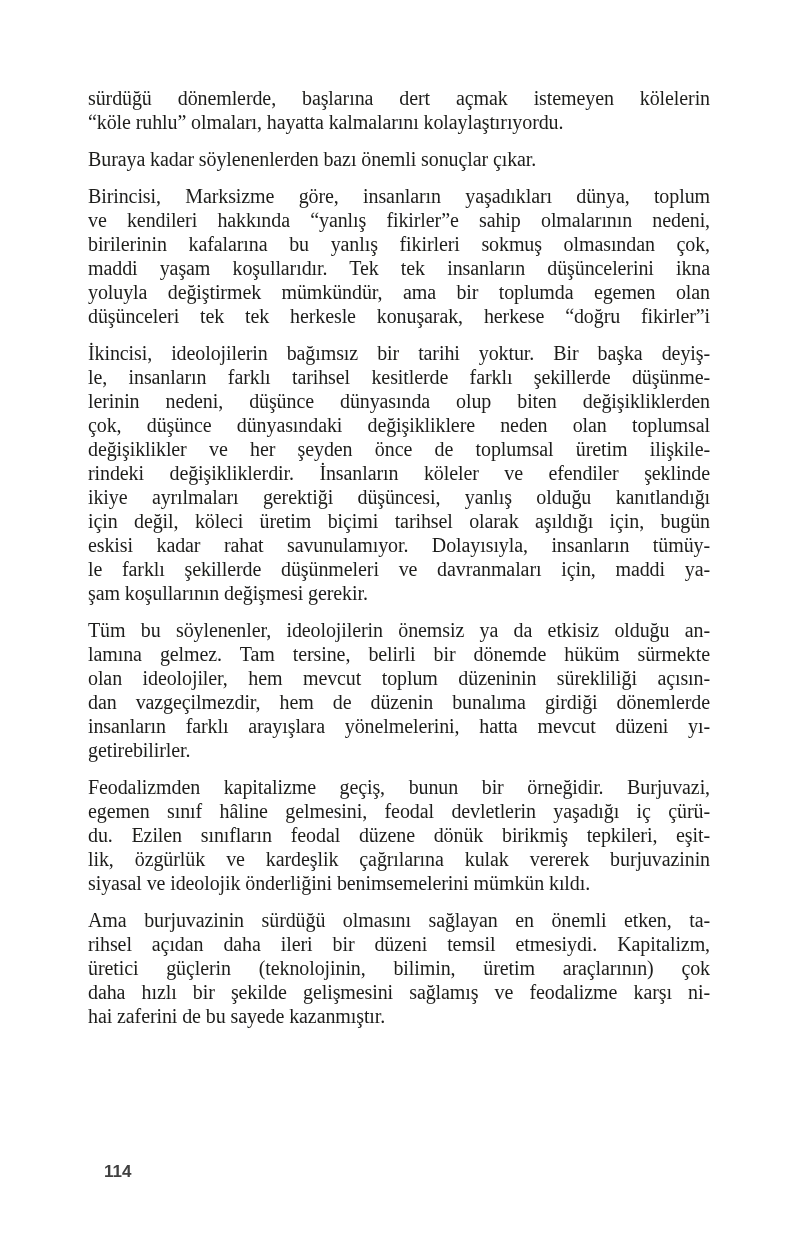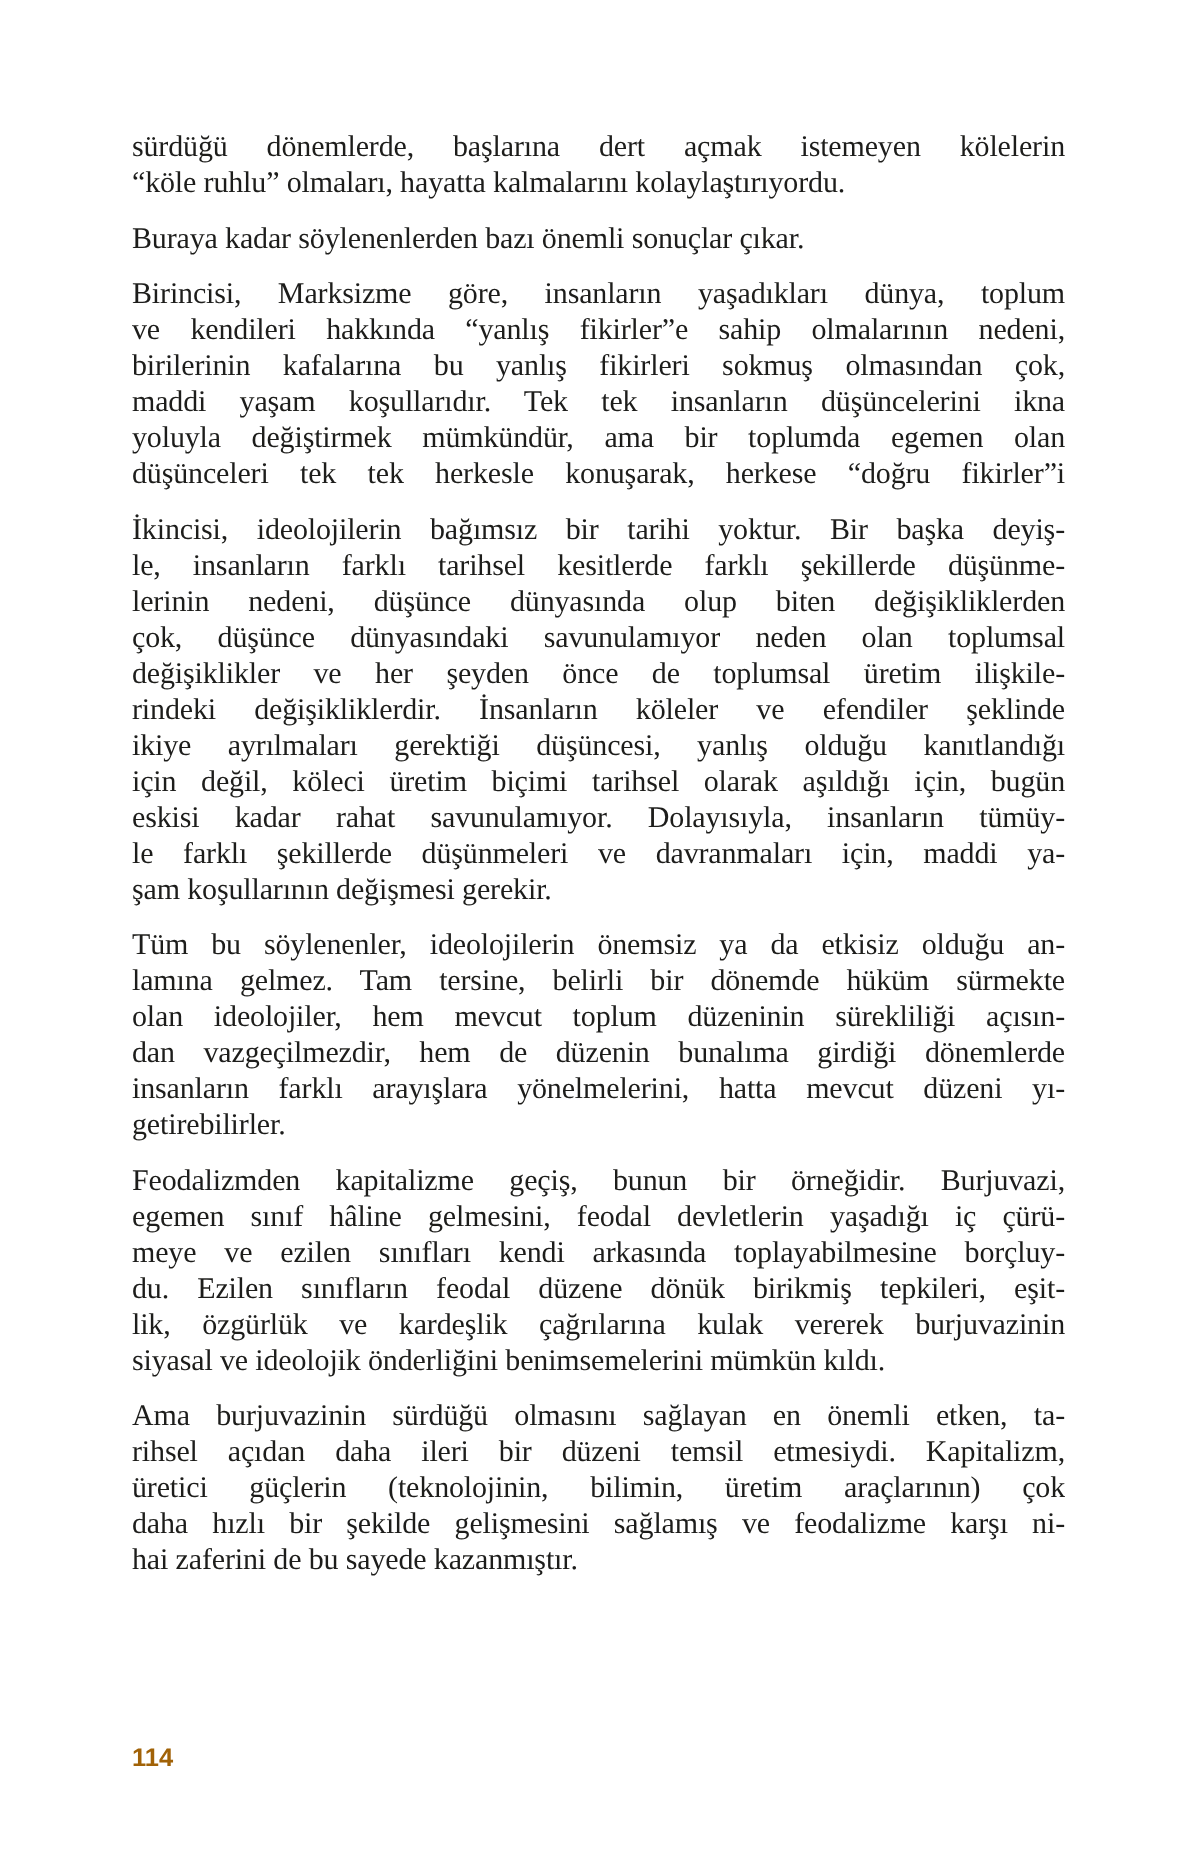--- a/index.html
+++ b/index.html
@@ -32,27 +32,27 @@
     white-space: nowrap;
     text-align: justify;
     text-align-last: justify;
     overflow: hidden;
   }
   .line.last {
     text-align-last: left;
   }
   .page-number {
     position: absolute;
-    left: 88px;
+    left: 104px;
     top: 1161px;
     font-family: "Liberation Sans", "DejaVu Sans", sans-serif;
     font-weight: 700;
     font-size: 17px;
     line-height: 22px;
-    color: #a16207;
+    color: #404040;
   }
 </style>
 </head>
 <body>
 
 <div class="page">
   <div class="text-block">
       <div class="para">
         <div class="line">sürdüğü dönemlerde, başlarına dert açmak istemeyen kölelerin</div>
         <div class="line last">“köle ruhlu” olmaları, hayatta kalmalarını kolaylaştırıyordu.</div>
@@ -65,41 +65,40 @@
         <div class="line">ve kendileri hakkında “yanlış fikirler”e sahip olmalarının nedeni,</div>
         <div class="line">birilerinin kafalarına bu yanlış fikirleri sokmuş olmasından çok,</div>
         <div class="line">maddi yaşam koşullarıdır. Tek tek insanların düşüncelerini ikna</div>
         <div class="line">yoluyla değiştirmek mümkündür, ama bir toplumda egemen olan</div>
         <div class="line">düşünceleri tek tek herkesle konuşarak, herkese “doğru fikirler”i</div>
       </div>
       <div class="para">
         <div class="line">İkincisi, ideolojilerin bağımsız bir tarihi yoktur. Bir başka deyiş-</div>
         <div class="line">le, insanların farklı tarihsel kesitlerde farklı şekillerde düşünme-</div>
         <div class="line">lerinin nedeni, düşünce dünyasında olup biten değişikliklerden</div>
-        <div class="line">çok, düşünce dünyasındaki savunulamıyor neden olan toplumsal</div>
+        <div class="line">çok, düşünce dünyasındaki değişikliklere neden olan toplumsal</div>
         <div class="line">değişiklikler ve her şeyden önce de toplumsal üretim ilişkile-</div>
         <div class="line">rindeki değişikliklerdir. İnsanların köleler ve efendiler şeklinde</div>
         <div class="line">ikiye ayrılmaları gerektiği düşüncesi, yanlış olduğu kanıtlandığı</div>
         <div class="line">için değil, köleci üretim biçimi tarihsel olarak aşıldığı için, bugün</div>
         <div class="line">eskisi kadar rahat savunulamıyor. Dolayısıyla, insanların tümüy-</div>
         <div class="line">le farklı şekillerde düşünmeleri ve davranmaları için, maddi ya-</div>
         <div class="line last">şam koşullarının değişmesi gerekir.</div>
       </div>
       <div class="para">
         <div class="line">Tüm bu söylenenler, ideolojilerin önemsiz ya da etkisiz olduğu an-</div>
         <div class="line">lamına gelmez. Tam tersine, belirli bir dönemde hüküm sürmekte</div>
         <div class="line">olan ideolojiler, hem mevcut toplum düzeninin sürekliliği açısın-</div>
         <div class="line">dan vazgeçilmezdir, hem de düzenin bunalıma girdiği dönemlerde</div>
         <div class="line">insanların farklı arayışlara yönelmelerini, hatta mevcut düzeni yı-</div>
         <div class="line last">getirebilirler.</div>
       </div>
       <div class="para">
         <div class="line">Feodalizmden kapitalizme geçiş, bunun bir örneğidir. Burjuvazi,</div>
         <div class="line">egemen sınıf hâline gelmesini, feodal devletlerin yaşadığı iç çürü-</div>
-        <div class="line">meye ve ezilen sınıfları kendi arkasında toplayabilmesine borçluy-</div>
         <div class="line">du. Ezilen sınıfların feodal düzene dönük birikmiş tepkileri, eşit-</div>
         <div class="line">lik, özgürlük ve kardeşlik çağrılarına kulak vererek burjuvazinin</div>
         <div class="line last">siyasal ve ideolojik önderliğini benimsemelerini mümkün kıldı.</div>
       </div>
       <div class="para">
         <div class="line">Ama burjuvazinin sürdüğü olmasını sağlayan en önemli etken, ta-</div>
         <div class="line">rihsel açıdan daha ileri bir düzeni temsil etmesiydi. Kapitalizm,</div>
         <div class="line">üretici güçlerin (teknolojinin, bilimin, üretim araçlarının) çok</div>
         <div class="line">daha hızlı bir şekilde gelişmesini sağlamış ve feodalizme karşı ni-</div>
         <div class="line last">hai zaferini de bu sayede kazanmıştır.</div>

